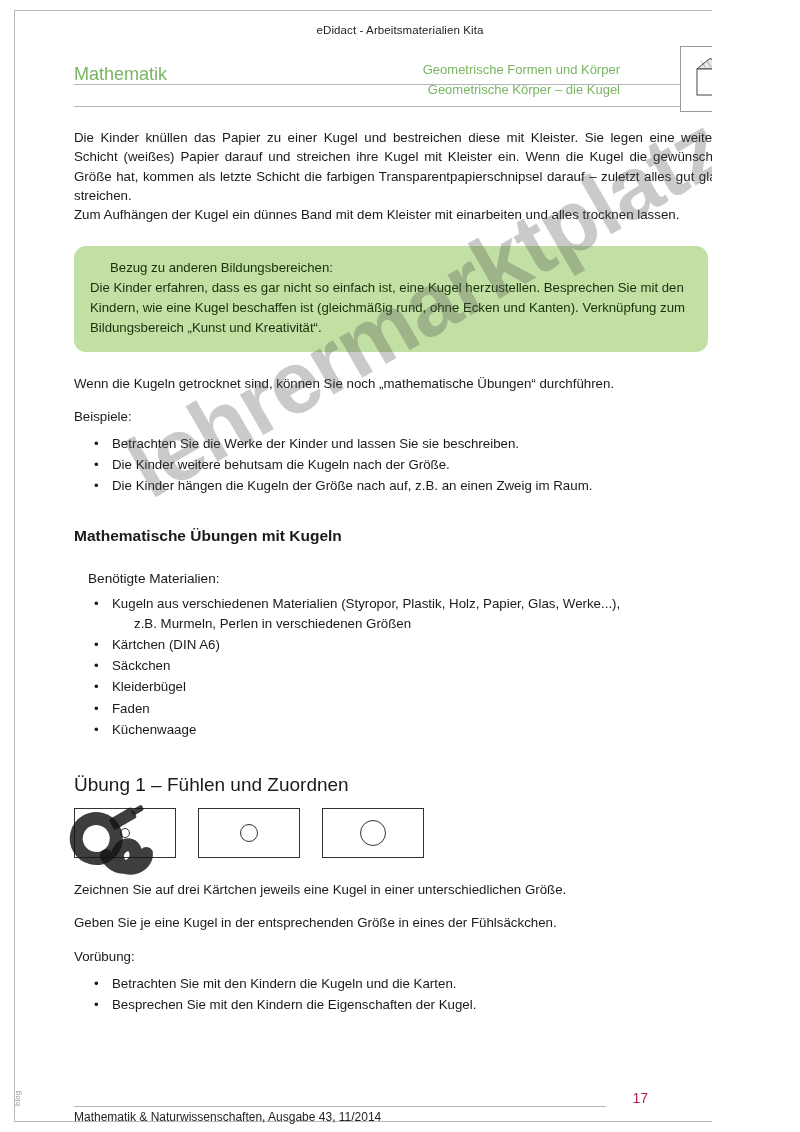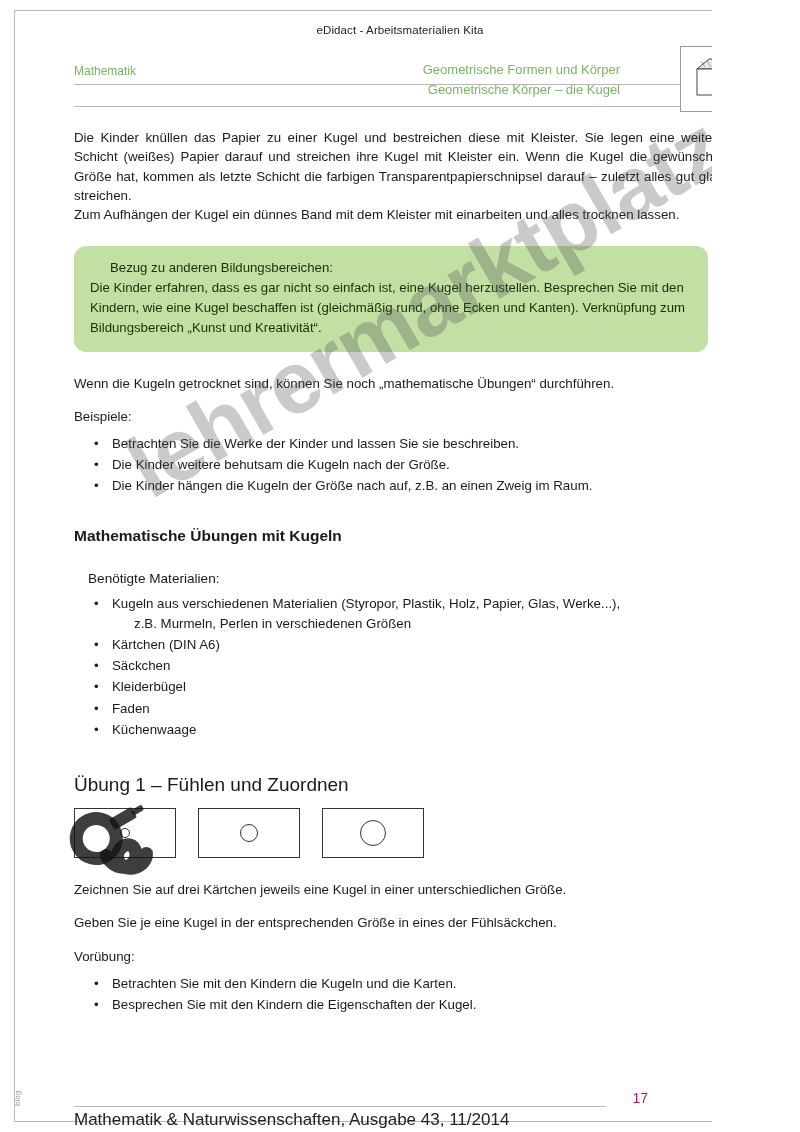--- a/index.html
+++ b/index.html
@@ -44,21 +44,21 @@
     margin-bottom: 12px;
   }
   .head-row {
     position: relative;
     height: 58px;
   }
   .subject {
     position: absolute;
     left: 14px;
     top: 16px;
-    font-size: 12px;
+    font-size: 18px;
     color: #7ab563;
   }
   .head-titles {
     position: absolute;
     left: 180px;
     top: 12px;
     width: 380px;
     text-align: right;
     color: #7ab563;
     font-size: 13px;
@@ -185,21 +185,21 @@
     left: 0;
     right: 60px;
     top: 0;
     height: 1px;
     background: #b7b7b7;
   }
   .footer-left {
     position: absolute;
     left: 0;
     top: 4px;
-    font-size: 17px;
+    font-size: 12px;
     color: #222;
   }
   .footer-pagenum {
     position: absolute;
     right: 18px;
     top: -16px;
     font-size: 14px;
     color: #be185d;
   }
   .footer-center {

